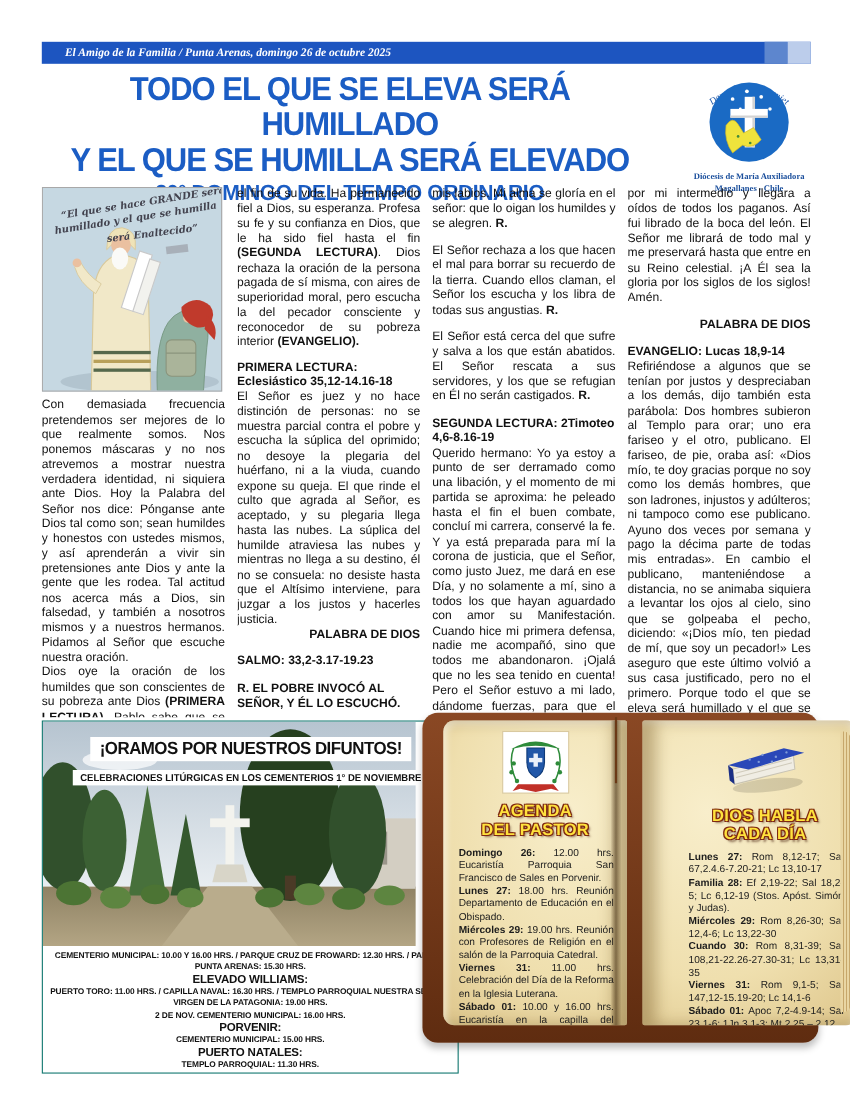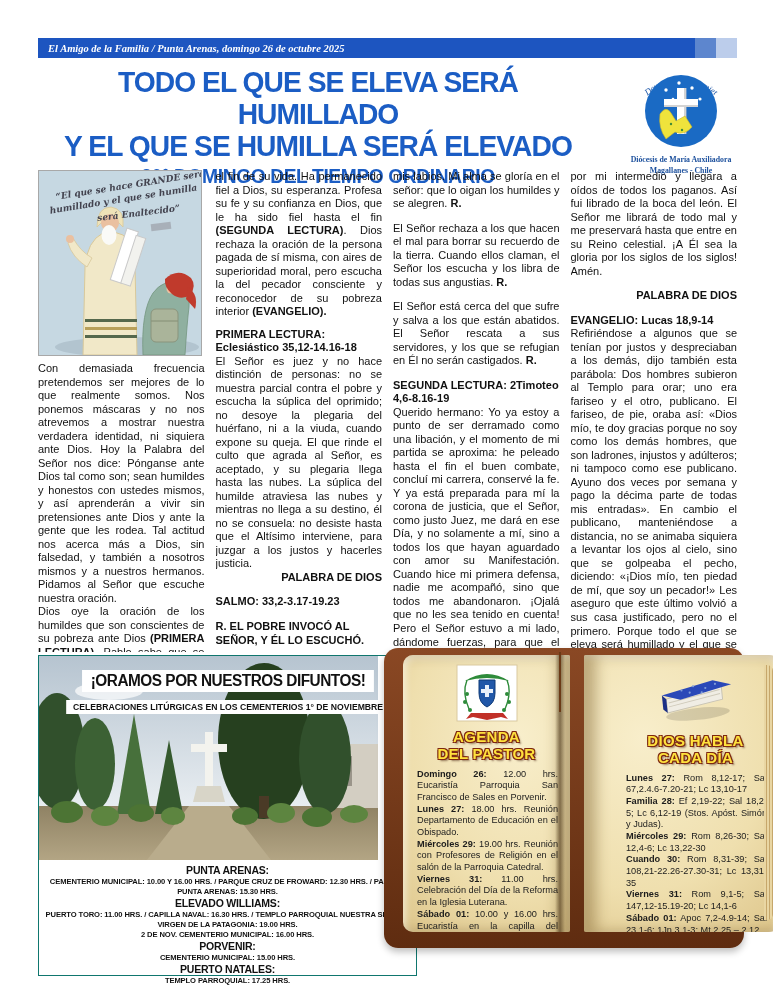--- a/index.html
+++ b/index.html
@@ -8,21 +8,21 @@
     background:#ffffff; overflow:hidden;
     font-family:"Liberation Sans", sans-serif; color:#111;
   }
   
   .masthead {
     position:absolute; left:38px; top:38px; width:699px; height:20px;
     background:#1d55c0; display:flex; align-items:center;
   }
   .masthead-text {
     color:#fff; font-family:"Liberation Serif", serif; font-style:italic;
-    font-weight:bold; font-size:10.5px; padding-left:10px; white-space:nowrap;
+    font-weight:bold; font-size:10.5px; padding-left:21px; white-space:nowrap;
   }
   .sq { width:21px; height:20px; flex:0 0 auto; }
   .sq1 { background:#5d86ce; margin-left:auto; }
   .sq2 { background:#bccdeb; }
   
   .title-block { position:absolute; left:40px; top:66px; width:556px; text-align:center; color:#1b5dc4; }
   .title-line { font-size:30px; font-weight:bold; line-height:1.06; letter-spacing:-1px; transform:scaleX(.94); }
   .title-sub { font-size:20px; font-weight:bold; margin-top:4px; letter-spacing:-0.4px; transform:scaleX(.96); }
   
   .logo { position:absolute; left:616px; top:54px; width:130px; text-align:center; }
@@ -236,29 +236,28 @@
           <ellipse cx="206" cy="160" rx="13" ry="9"></ellipse>
           <ellipse cx="242" cy="157" rx="14" ry="10" fill="#5d8540"></ellipse>
           <ellipse cx="278" cy="161" rx="15" ry="10"></ellipse>
           <ellipse cx="315" cy="158" rx="14" ry="9" fill="#5d8540"></ellipse>
         </g>
       </svg>
       <div class="overlay-title">¡ORAMOS POR NUESTROS DIFUNTOS!</div>
       <div class="overlay-sub">CELEBRACIONES LITÚRGICAS EN LOS CEMENTERIOS 1° DE NOVIEMBRE</div>
     </div>
     <div class="schedule">
-        <p class="blk blk-city"><span>PUNTA ARENAS:</span></p>
         <p class="blk blk-small"><span>CEMENTERIO MUNICIPAL: 10.00 Y 16.00 HRS. / PARQUE CRUZ DE FROWARD: 12.30 HRS. / PARQUE PUNTA ARENAS: 15.30 HRS.</span></p>
         <p class="blk blk-city"><span>ELEVADO WILLIAMS:</span></p>
         <p class="blk blk-small"><span>PUERTO TORO: 11.00 HRS. / CAPILLA NAVAL: 16.30 HRS. / TEMPLO PARROQUIAL NUESTRA SEÑORA VIRGEN DE LA PATAGONIA: 19.00 HRS.</span></p>
         <p class="blk blk-small"><span>2 DE NOV. CEMENTERIO MUNICIPAL: 16.00 HRS.</span></p>
         <p class="blk blk-city"><span>PORVENIR:</span></p>
         <p class="blk blk-small"><span>CEMENTERIO MUNICIPAL: 15.00 HRS.</span></p>
         <p class="blk blk-city"><span>PUERTO NATALES:</span></p>
-        <p class="blk blk-small"><span>TEMPLO PARROQUIAL: 17.25 HRS.</span></p>
+        <p class="blk blk-small"><span>TEMPLO PARROQUIAL: 11.30 HRS.</span></p>
       </div>
   </div>
 
   <div class="book">
     <div class="book-base"></div>
     <div class="page-face page-l">
       <div class="crest-wrap">
         <svg width="62" height="58" viewBox="0 0 62 58">
           <rect x="1" y="1" width="60" height="56" fill="#ffffff" stroke="#d9c9a0"></rect>
           <path d="M9,17 Q31,3 53,17 Q31,11 9,17 Z" fill="#2e8b3a"></path>

